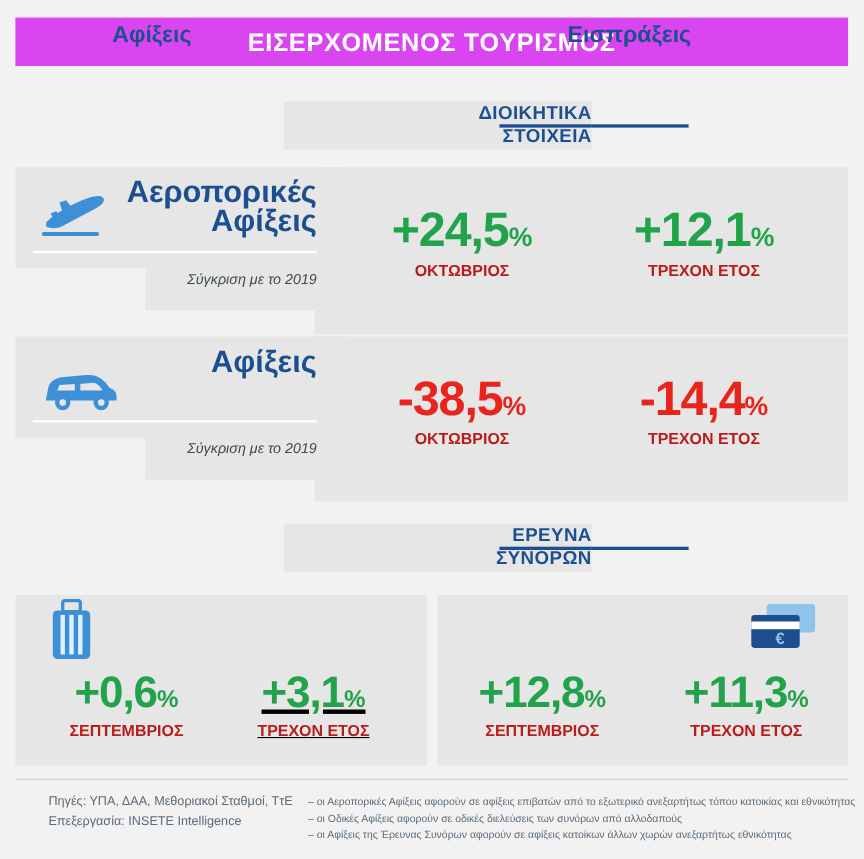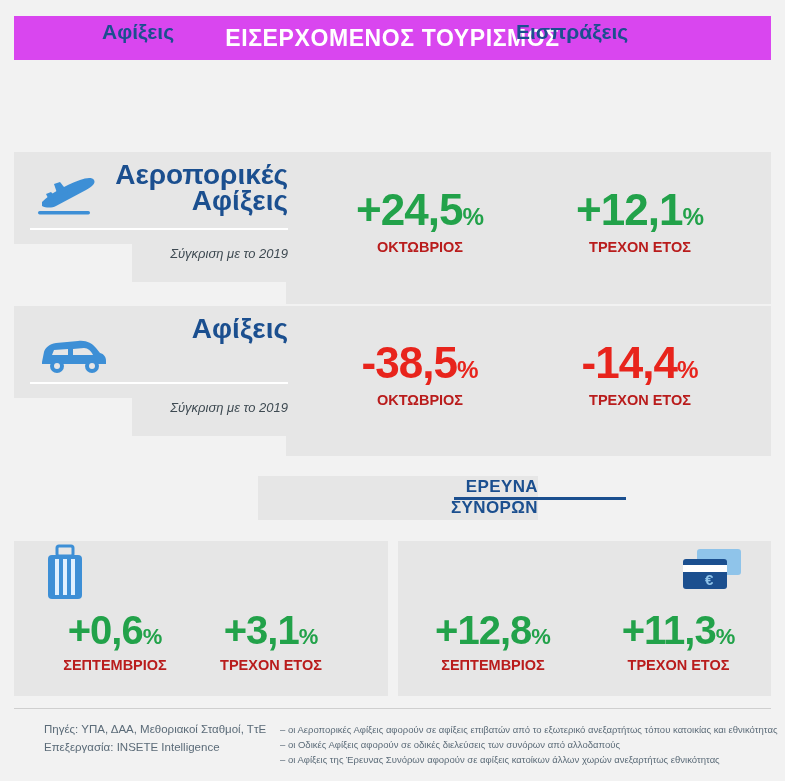--- a/index.html
+++ b/index.html
@@ -173,20 +173,29 @@
 </style>
 </head>
 <body>
 
 <div class="page">
 
   <div class="title-bar">
     <div class="title-text">ΕΙΣΕΡΧΟΜΕΝΟΣ ΤΟΥΡΙΣΜΟΣ</div>
   </div>
 
+  <div class="section-head" style="left:258px; top:92px; width:368px;">
+    <div class="grey-bar"></div>
+    <div class="sh-label">
+      <div>ΔΙΟΙΚΗΤΙΚΑ</div>
+      <div>ΣΤΟΙΧΕΙΑ</div>
+    </div>
+    <div class="sh-rule" style="left:196px; top:21px; width:84px;"></div>
+    <div class="sh-rule" style="left:280px; top:21px; width:88px;"></div>
+  </div>
 
   <div class="row-panel" style="left:286px; top:152px; width:485px; height:152px;"></div>
   <div class="row-left" style="left:14px; top:152px; width:300px; height:92px;"></div>
   <div class="row-left" style="left:132px; top:244px; width:182px; height:38px;"></div>
 
   <svg class="icon" style="left:30px; top:168px;" width="70" height="52" viewBox="0 0 70 52">
     <path d="M12 34 C20 26, 34 18, 50 12 C56 10, 62 9, 64 12 C66 15, 62 19, 56 22 L26 38 C22 40, 16 40, 12 38 Z" fill="#3d8fd6"></path>
     <path d="M24 16 L30 14 L38 24 L28 28 Z" fill="#3d8fd6"></path>
     <path d="M16 26 L21 24 L26 29 L19 32 Z" fill="#3d8fd6"></path>
     <rect x="8" y="43" width="52" height="3.5" rx="1.7" fill="#3d8fd6"></rect>
@@ -256,21 +265,21 @@
     <rect x="21" y="16" width="4" height="36" fill="#dff0ff"></rect>
     <rect x="29" y="16" width="4" height="36" fill="#dff0ff"></rect>
   </svg>
 
   <div class="bp-title" style="left:102px;">Αφίξεις</div>
 
   <div class="metric" style="left:30px; top:608px; width:170px;">
     <div class="value pos" style="font-size:40px;"><span>+0,6</span><span class="pct">%</span></div>
     <div class="label">ΣΕΠΤΕΜΒΡΙΟΣ</div>
   </div>
-  <div class="metric" style="left:186px; top:608px; width:170px;">
+  <div class="metric" style="left:200px; top:608px; width:170px;text-decoration:underline;">
     <div class="value pos" style="font-size:40px;"><span>+3,1</span><span class="pct">%</span></div>
     <div class="label">ΤΡΕΧΟΝ ΕΤΟΣ</div>
   </div>
 
   <div class="bottom-panel" style="left:398px; width:373px;"></div>
 
   <svg class="icon" style="left:679px; top:545px;" width="66" height="50" viewBox="0 0 66 50">
     <rect x="18" y="4" width="44" height="26" rx="3" fill="#8fc4ea"></rect>
     <rect x="4" y="14" width="44" height="30" rx="3" fill="#1b4f8f"></rect>
     <rect x="4" y="20" width="44" height="7" fill="#ffffff"></rect>

